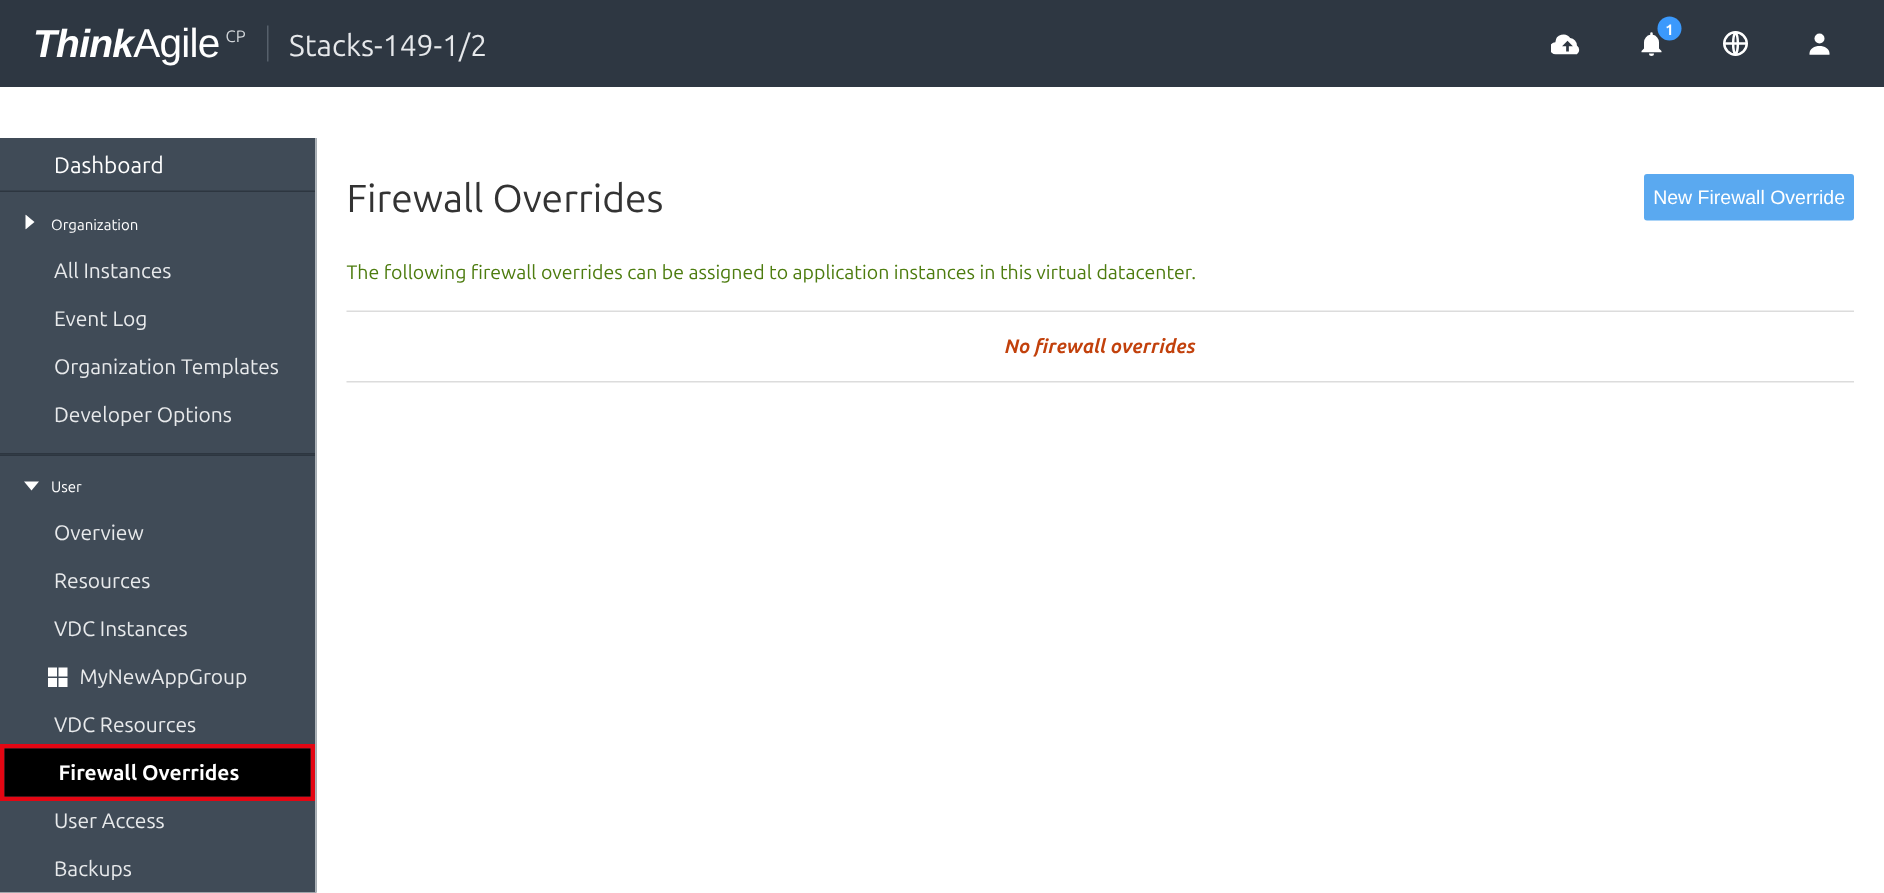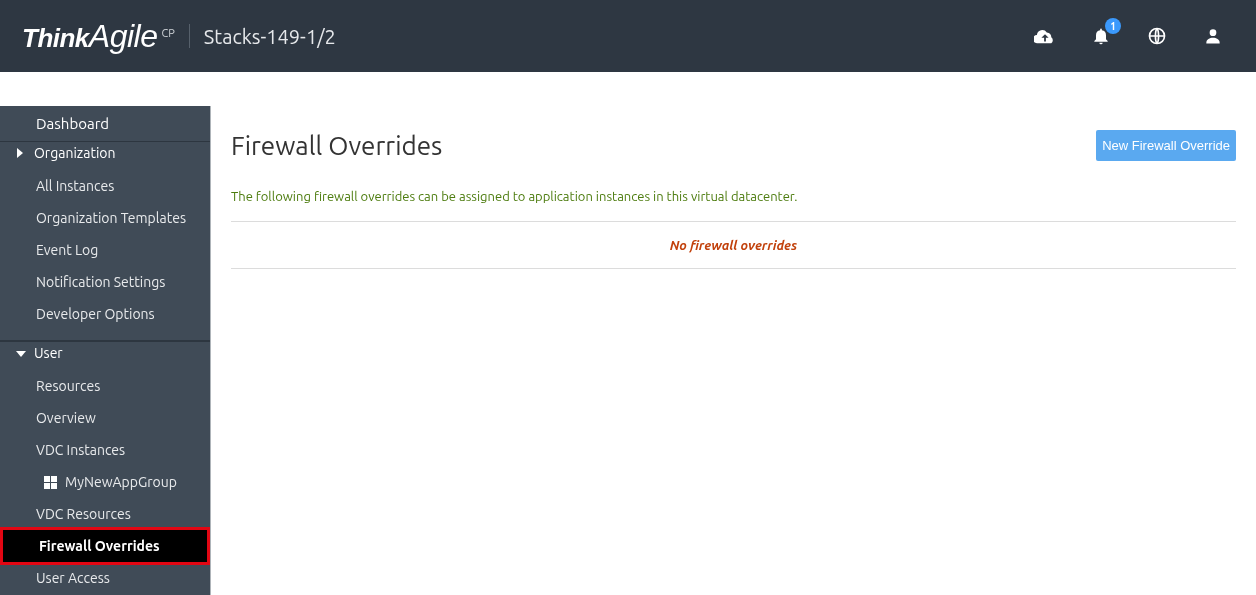--- a/index.html
+++ b/index.html
@@ -5,21 +5,21 @@
   * { box-sizing: border-box; margin: 0; padding: 0; }
   body {
     font-family: "Segoe UI", Ubuntu, -apple-system, sans-serif;
     background: #ffffff;
     width: 1256px;
     height: 595px;
     overflow: hidden;
     color: #333;
   }
   .topbar {
-    height: 72px;
+    height: 58px;
     background: #2e3742;
     color: #fff;
     display: flex;
     align-items: center;
     padding: 0 22px;
   }
   .brand {
     display: flex;
     align-items: baseline;
     gap: 0;
@@ -27,23 +27,22 @@
   }
   .brand .think {
     font-family: "Segoe UI", sans-serif;
     font-size: 26px;
     font-weight: 700;
     font-style: italic;
     letter-spacing: -0.5px;
   }
   .brand .agile {
     font-family: "Segoe UI", sans-serif;
-    font-size: 32px;
+    font-size: 27px;
     font-weight: 300;
-    font-style: italic;
     letter-spacing: -0.5px;
   }
   .brand .cp {
     font-size: 11px;
     font-weight: 400;
     margin-left: 4px;
     position: relative;
     top: -10px;
     color: #d0d4d8;
   }
@@ -93,27 +92,27 @@
     border-right: 1px solid #aeb4b9;
     overflow-y: auto;
     font-size: 14px;
   }
   .side-item {
     padding: 8px 14px 8px 36px;
     cursor: pointer;
     color: #e8eaec;
   }
   .side-item.sub { padding-left: 36px; }
-  .side-item.subsub { padding-left: 44px; display:flex; align-items:center; gap:8px;}
+  .side-item.subsub { padding-left: 32px; display:flex; align-items:center; gap:8px;}
   .side-header {
-    padding: 3px 14px 9px 16px;
+    padding: 15px 14px 9px 16px;
     display: flex;
     align-items: center;
     gap: 8px;
-    font-size: 14px;
+    font-size: 10px;
     color: #fff;
     cursor: pointer;
     border-top: 1px solid #2d3640;
   }
   .side-header .chev {
     width: 10px;
     display: inline-block;
   }
   .side-item.top {
     padding: 9px 14px 9px 36px;
@@ -229,37 +228,36 @@
 
     <div class="side-header">
       <span class="chev">
         <svg width="8" height="10" viewBox="0 0 8 10" fill="#fff">
             <path d="M1 0l6 5-6 5z"></path>
           </svg>
       </span>
       <span>Organization</span>
     </div>
     <div class="side-item sub">All Instances</div>
+    <div class="side-item sub">Event Log</div>
     <div class="side-item sub">Organization Templates</div>
-    <div class="side-item sub">Event Log</div>
-    <div class="side-item sub">Notification Settings</div>
     <div class="side-item sub">Developer Options</div>
 
     <div class="side-sep" style="margin-top:10px;"></div>
 
     <div class="side-header">
       <span class="chev">
         <svg width="10" height="8" viewBox="0 0 10 8" fill="#fff">
             <path d="M0 1l5 6 5-6z"></path>
           </svg>
       </span>
       <span>User</span>
     </div>
+    <div class="side-item sub">Overview</div>
     <div class="side-item sub">Resources</div>
-    <div class="side-item sub">Overview</div>
     <div class="side-item sub">VDC Instances</div>
     <div class="side-item subsub">
       <span class="grid-icon">
           <span></span>
           <span></span>
           <span></span>
           <span></span>
         </span>
       <span>MyNewAppGroup</span>
     </div>

